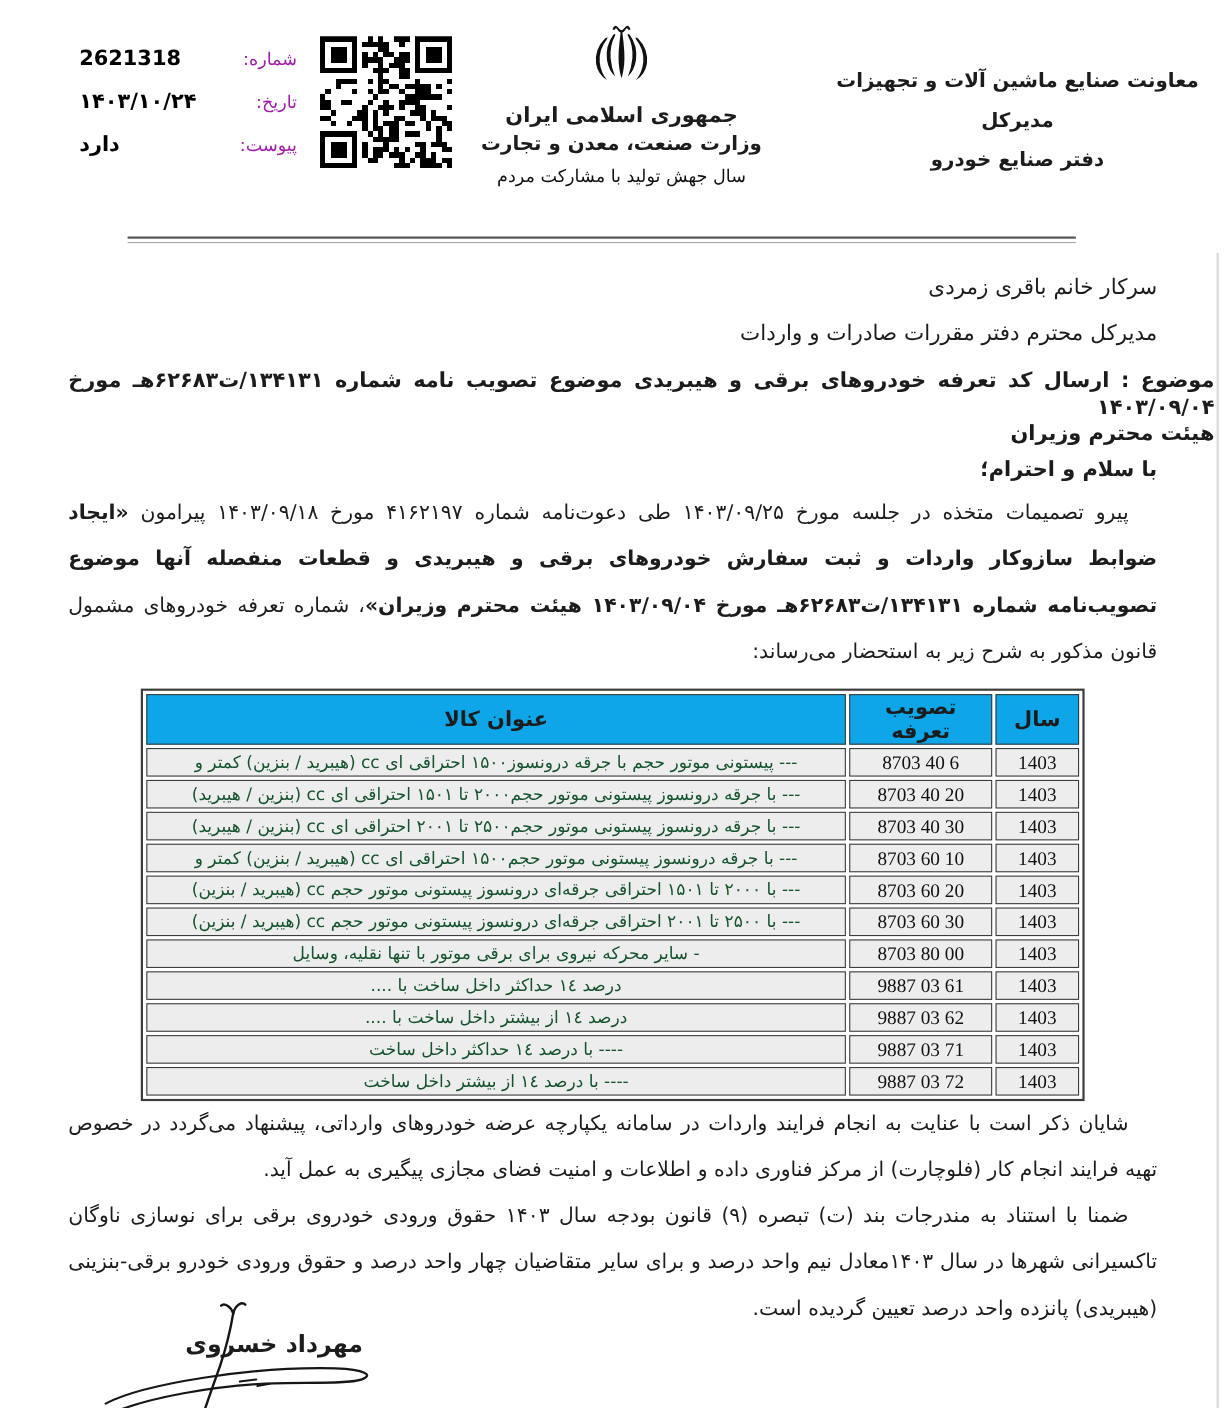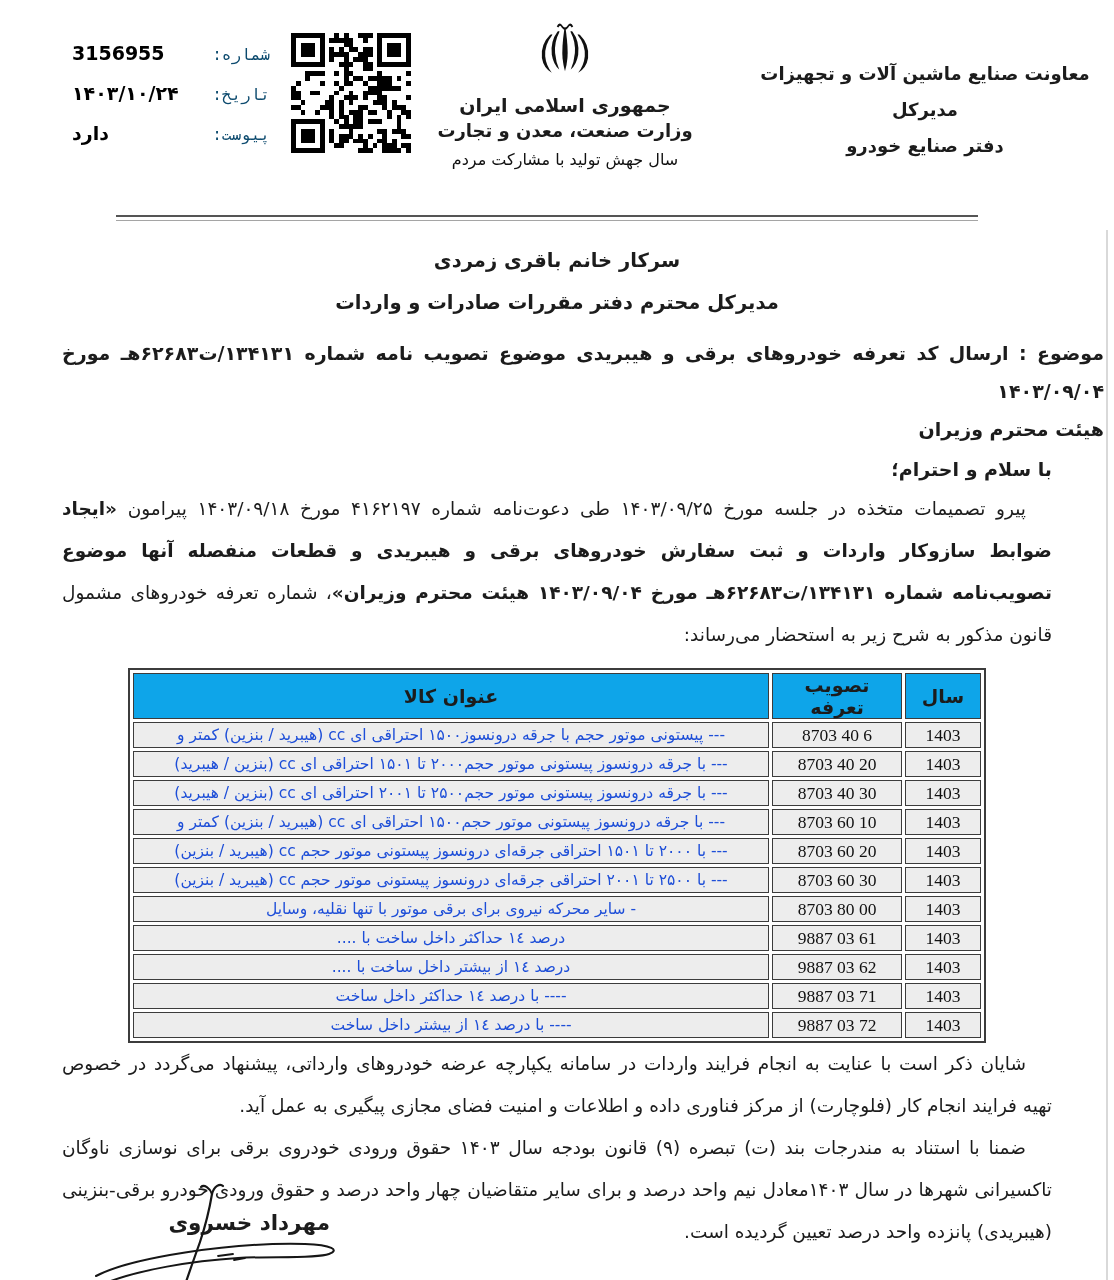--- a/index.html
+++ b/index.html
@@ -5,72 +5,72 @@
   html,body{margin:0;padding:0;background:#fff;}
   body{width:1114px;height:1280px;overflow:hidden;position:relative;
        font-family:"DejaVu Sans",sans-serif;color:#1c1c1c;}
   .page{position:absolute;inset:0;background:#ffffff;}
   .scan-edge{position:absolute;right:6px;top:230px;bottom:0;width:2px;background:#d9d9d9;}
 
   
   .letterhead{position:absolute;top:0;left:0;right:0;height:218px;}
   .meta{position:absolute;top:42px;left:72px;width:198px;direction:rtl;}
   .meta-row{display:flex;justify-content:space-between;align-items:baseline;margin-bottom:17px;}
-  .meta-label{font-size:16px;color:#0c4a6e;font-family:Liberation Mono, monospace;}
+  .meta-label{font-size:16px;color:#a21caf;}
   .meta-value{font-weight:bold;font-size:19px;color:#000;}
   .qr{position:absolute;top:33px;left:290px;width:122px;height:120px;}
   .qr svg{width:100%;height:100%;}
   .center-block{position:absolute;top:20px;left:425px;width:280px;text-align:center;direction:rtl;}
   .emblem{width:66px;height:72px;margin:0 auto;}
   .gov-name{font-size:19px;font-weight:bold;margin-top:2px;}
   .ministry-name{font-size:18px;font-weight:bold;margin-top:4px;}
   .slogan{font-size:16px;margin-top:9px;color:#111;}
   .dept-block{position:absolute;top:56px;left:750px;width:350px;text-align:center;direction:rtl;font-weight:bold;font-size:18px;line-height:36px;}
   .divider{position:absolute;top:215px;left:116px;width:862px;height:3px;
            border-top:2px solid #555;border-bottom:1px solid #a5a5a5;}
 
   
   .content{position:absolute;top:218px;left:62px;width:990px;direction:rtl;}
-  .recipient{margin-top:22px;font-weight:bold;font-size:19.5px;line-height:42px;text-align:center;}
-  .subject{margin-top:10px;margin-left:0;margin-right:-52px;font-weight:bold;font-size:19px;line-height:38px;}
+  .recipient{margin-top:22px;font-weight:normal;font-size:19.5px;line-height:42px;}
+  .subject{margin-top:10px;margin-left:0;margin-right:-52px;font-weight:bold;font-size:19px;line-height:24px;}
   .subject-l1{text-align:justify;text-align-last:justify;}
   .subject-l2{text-align:right;}
   .salutation{margin-top:2px;font-weight:bold;font-size:19px;line-height:38px;}
   p.para{margin:0;font-size:18.5px;line-height:42px;text-align:justify;}
   .para.indent{text-indent:26px;}
   .body-par{margin-top:4px;}
   .closing1{margin-top:14px;}
   .closing2{margin-top:2px;}
   .b{font-weight:bold;}
 
   
   table.tariff{border-collapse:separate;border-spacing:3px 3px;margin:12px auto 0 auto;
                width:858px;background:#fff;border:2px solid #3c3c3c;direction:rtl;}
   table.tariff th{background:#0ea5e9;border:1px solid #3c3c3c;font-weight:bold;font-size:19px;height:31px;padding:0 4px;}
   table.tariff td{background:#ededed;border:1px solid #3c3c3c;text-align:center;height:24px;padding:0 6px;}
   td.c-year,th.h-year{width:62px;margin-top:18px;}
   td.c-code,th.h-code{width:116px;}
   td.c-year,td.c-code{font-family:"Liberation Serif",serif;font-size:17.5px;direction:ltr;color:#111;}
-  td.c-title{font-size:15.5px;color:#1d4ed8;}
+  td.c-title{font-size:15.5px;color:#14532d;}
 
   
   .sign-block{position:absolute;left:60px;top:1180px;width:330px;height:100px;}
   .signer{position:absolute;right:60px;top:30px;font-weight:bold;font-size:21.5px;direction:rtl;white-space:nowrap;}
   .sign-svg{position:absolute;inset:0;}
 </style>
 </head>
 <body>
 
 <div class="page">
 
   <div class="letterhead">
     <div class="meta">
       <div class="meta-row">
         <span class="meta-label">شماره:</span>
-        <span class="meta-value">3156955</span>
+        <span class="meta-value">2621318</span>
       </div>
       <div class="meta-row">
         <span class="meta-label">تاریخ:</span>
         <span class="meta-value">۱۴۰۳/۱۰/۲۴</span>
       </div>
       <div class="meta-row">
         <span class="meta-label">پیوست:</span>
         <span class="meta-value">دارد</span>
       </div>
     </div>

